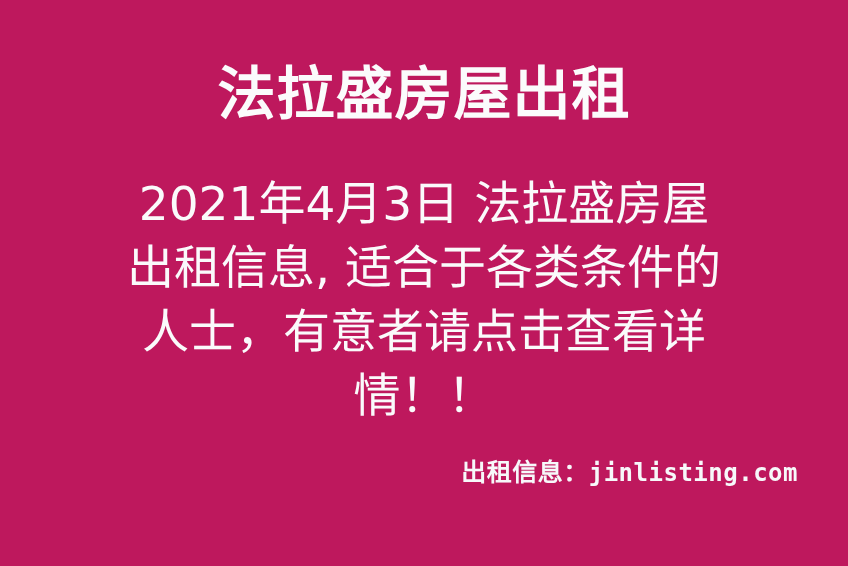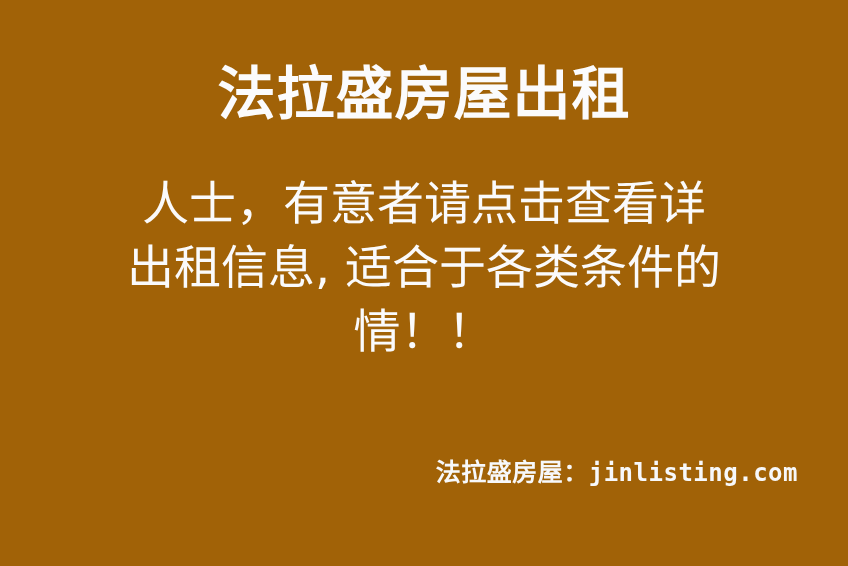--- a/index.html
+++ b/index.html
@@ -81,27 +81,28 @@
     font-family: "DejaVu Sans Mono", "Liberation Mono", monospace;
     font-weight: bold;
     font-size: 24px;
     letter-spacing: 0.5px;
     text-align: center;
   }
 </style>
 </head>
 <body>
 
-<div class="banner" style="background: #a16207; width: 848px; height: 566px;">
+<div class="banner" style="background: #be185d; width: 848px; height: 566px;">
 
   <div class="headline">法拉盛房屋出租</div>
 
   <div class="body-block">
+    <span class="body-line">2021年4月3日  法拉盛房屋</span>
+    <span class="body-line">出租信息, 适合于各类条件的</span>
     <span class="body-line">人士，有意者请点击查看详</span>
-    <span class="body-line">出租信息, 适合于各类条件的</span>
     <span class="body-line">情！！</span>
   </div>
 
   <div class="footer">
-    <span class="footer-brand">法拉盛房屋：</span><span class="footer-url">jinlisting.com</span>
+    <span class="footer-brand">出租信息：</span><span class="footer-url">jinlisting.com</span>
   </div>
 
 </div>
 
 </body></html>

